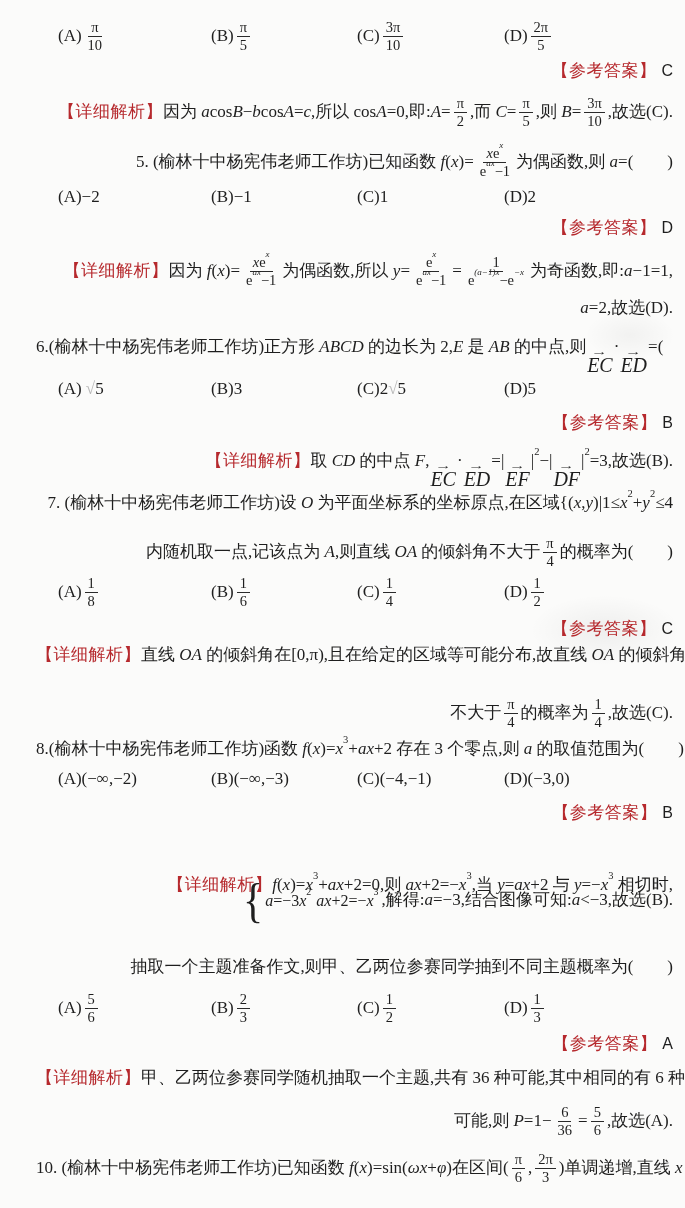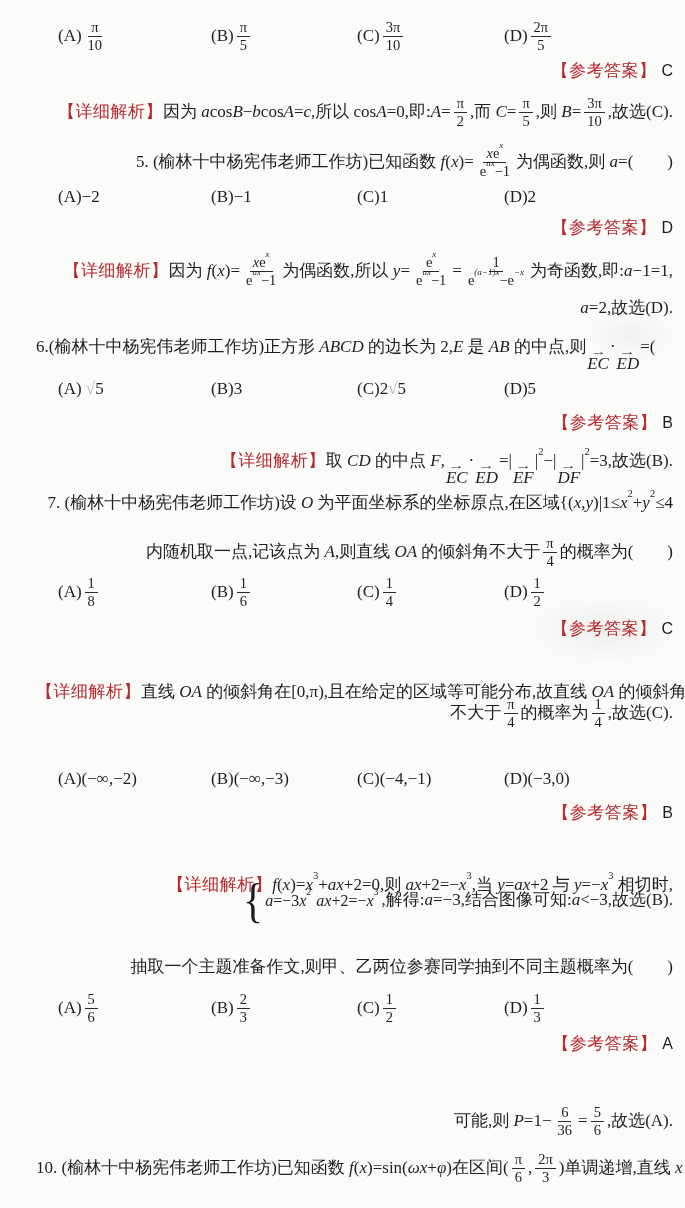--- a/index.html
+++ b/index.html
@@ -65,21 +65,21 @@
     align-items:center;
     vertical-align:-3px;
     margin:0 1px;
   }
   .vec-arrow{
     font-size:11px;
     height:8px;
     line-height:8px;
     transform:scaleX(1.5);
   }
-  .vec-body{font-size:17px;line-height:1.05;}
+  .vec-body{font-size:20px;line-height:1.05;}
   .cases{
     display:inline-flex;
     align-items:center;
     vertical-align:middle;
     margin-right:3px;
   }
   .cases-brace{
     font-size:42px;
     font-weight:400;
     line-height:1;
@@ -214,31 +214,32 @@
           <span class="fr-d">4</span>
         </span></span>
     <span>(D)<span class="frac">
           <span class="fr-n">1</span>
           <span class="fr-d">2</span>
         </span></span>
   </div>
   <div class="line" style="top:618px">
     <span class="label-red">【参考答案】</span><span class="ans">C</span>
   </div>
-  <div class="line" style="top:681px">
+  <div class="line" style="top:644px">
     <span class="label-red">【详细解析】</span><span>直线 <i>OA</i> 的倾斜角在[0,π),且在给定的区域等可能分布,故直线 <i>OA</i> 的倾斜角</span>
   </div>
   <div class="line" style="top:697px"><span>不大于<span class="frac">
           <span class="fr-n">π</span>
           <span class="fr-d">4</span>
         </span>的概率为<span class="frac">
           <span class="fr-n">1</span>
           <span class="fr-d">4</span>
         </span>,故选(C).</span></div>
 
+  <div class="line" style="top:738px"><span>8.(榆林十中杨宪伟老师工作坊)函数 <i>f</i>(<i>x</i>)=<i>x</i><sup class="sup">3</sup>+<i>ax</i>+2 存在 3 个零点,则 <i>a</i> 的取值范围为(　　)</span></div>
   <div class="opts" style="top:768px">
     <span>(A)(−∞,−2)</span>
     <span>(B)(−∞,−3)</span>
     <span>(C)(−4,−1)</span>
     <span>(D)(−3,0)</span>
   </div>
   <div class="line" style="top:802px">
     <span class="label-red">【参考答案】</span><span class="ans">B</span>
   </div>
   <div class="line" style="top:874px">
@@ -267,20 +268,23 @@
           <span class="fr-d">2</span>
         </span></span>
     <span>(D)<span class="frac">
           <span class="fr-n">1</span>
           <span class="fr-d">3</span>
         </span></span>
   </div>
   <div class="line" style="top:1033px">
     <span class="label-red">【参考答案】</span><span class="ans">A</span>
   </div>
+  <div class="line" style="top:1067px">
+    <span class="label-red">【详细解析】</span><span>甲、乙两位参赛同学随机抽取一个主题,共有 36 种可能,其中相同的有 6 种</span>
+  </div>
   <div class="line" style="top:1105px"><span>可能,则 <i>P</i>=1−<span class="frac">
           <span class="fr-n">6</span>
           <span class="fr-d">36</span>
         </span>=<span class="frac">
           <span class="fr-n">5</span>
           <span class="fr-d">6</span>
         </span>,故选(A).</span></div>
 
   <div class="line" style="top:1152px"><span>10. (榆林十中杨宪伟老师工作坊)已知函数 <i>f</i>(<i>x</i>)=sin(<i>ωx</i>+<i>φ</i>)在区间(<span class="frac">
           <span class="fr-n">π</span>

